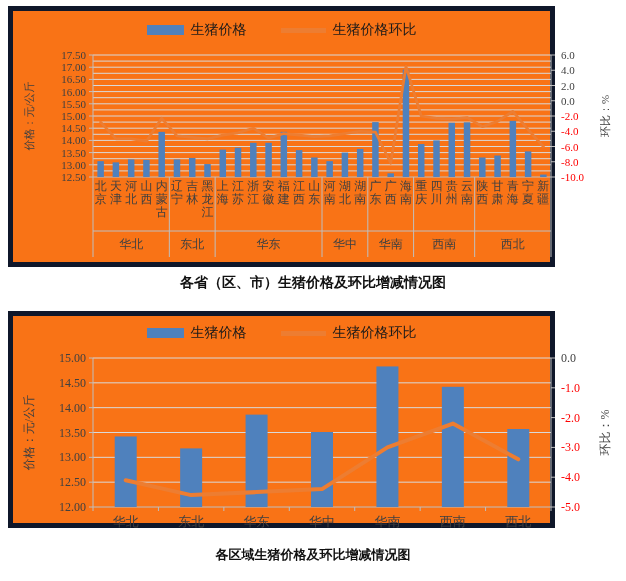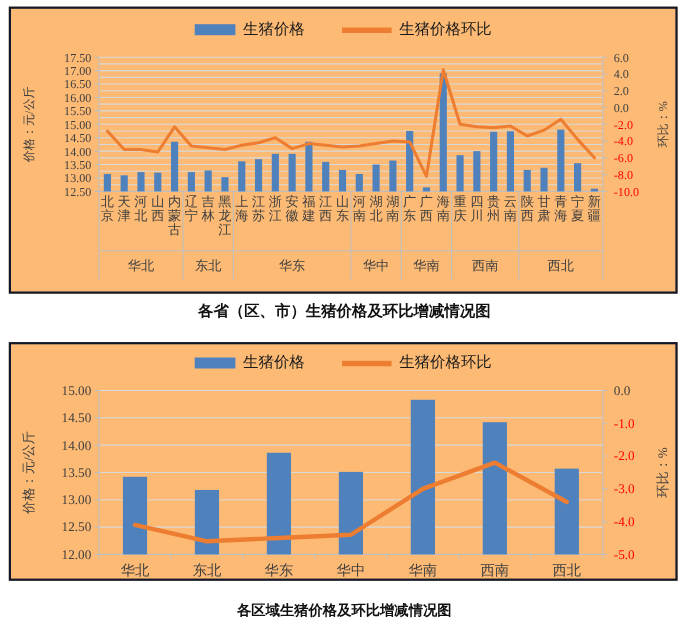--- a/index.html
+++ b/index.html
@@ -1,22 +1,22 @@
 <!DOCTYPE html>
 <html><head>
 <meta charset="utf-8">
 <style>
   html,body{margin:0;padding:0;background:#ffffff;}
   body{
     width:626px;height:581px;position:relative;overflow:hidden;
     font-family:"Liberation Serif","DejaVu Serif",serif;
   }
   .panel{
-    position:absolute;left:8px;width:608px;background:#fdba74;
-    border:2px solid #0f172a;box-sizing:border-box;
+    position:absolute;left:8px;width:547px;background:#f97316;
+    border:5px solid #0f172a;box-sizing:border-box;
   }
   #panel-top{top:6px;height:261px;}
   #panel-bottom{top:311px;height:217px;}
   .legend{
     position:absolute;left:0;width:100%;display:flex;justify-content:center;
     align-items:center;gap:34px;font-size:14px;color:#1a1a1a;
   }
   #panel-top .legend{top:10px;}
   #panel-bottom .legend{top:8px;}
   .lg-item{display:flex;align-items:center;gap:7px;}

